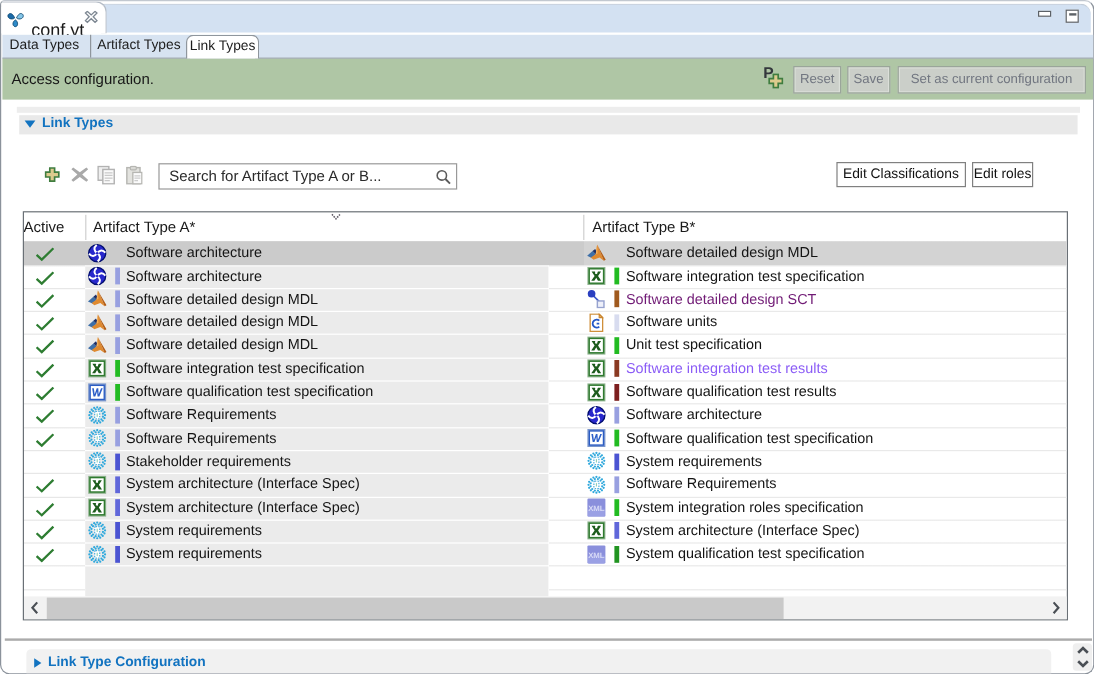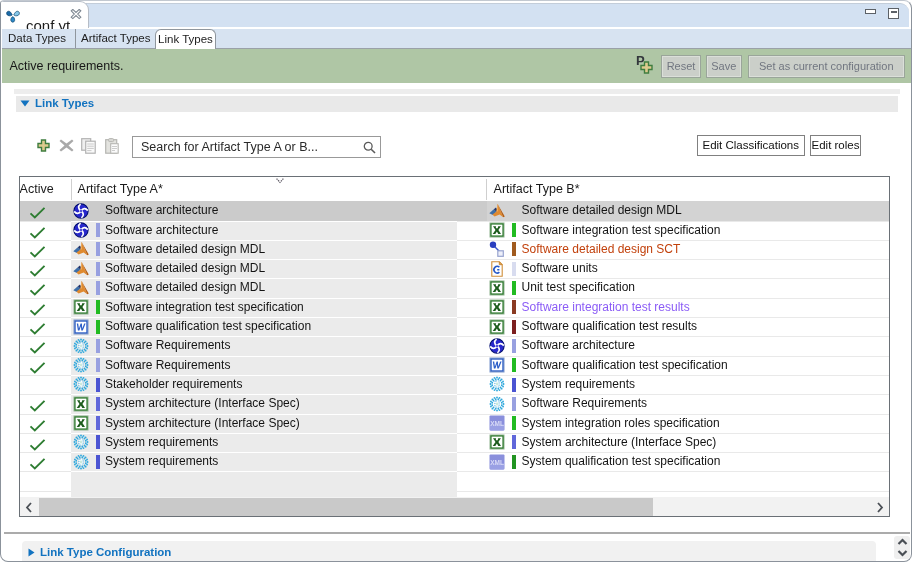--- a/index.html
+++ b/index.html
@@ -28,21 +28,21 @@
   <div class="abs" style="left:887px;top:7px;width:11px;height:11px;border:1.5px solid #5c6167;background:#fff;"></div>
   <div class="abs" style="left:889.5px;top:10.2px;width:6.5px;height:1.6px;background:#5c6167;"></div>
 
   <div class="abs" style="left:1px;top:28px;width:910px;height:19.5px;background:#d7e3f1;border-bottom:1px solid #9aa1a8;"></div>
   <div class="abs" style="left:7px;top:28px;width:70px;height:19px;line-height:19px;font-size:11.5px;color:#1c1c1c;">Data Types</div>
   <div class="abs" style="left:74px;top:28px;width:1px;height:19px;background:#8f969d;"></div>
   <div class="abs" style="left:80px;top:28px;width:76px;height:19px;line-height:19px;font-size:11.5px;color:#1c1c1c;">Artifact Types</div>
   <div class="abs" style="left:154px;top:28px;width:61px;height:20px;background:#fff;border:1px solid #8f969d;border-bottom:none;border-radius:6px 6px 0 0;text-align:center;line-height:19px;font-size:11.5px;color:#1c1c1c;">Link Types</div>
 
   <div class="abs" style="left:1px;top:47.5px;width:910px;height:34.5px;background:#afc6a5;"></div>
-  <div class="abs" style="left:8.5px;top:47.5px;height:34.5px;line-height:34.5px;font-size:12.5px;color:#181818;">Active requirements.</div>
+  <div class="abs" style="left:8.5px;top:47.5px;height:34.5px;line-height:34.5px;font-size:12.5px;color:#181818;">Access configuration.</div>
 
   <div class="abs" style="left:635px;top:53px;width:12px;height:13px;font-size:13px;font-weight:bold;color:#33373c;line-height:13px;">P</div>
   <svg class="abs" style="left:639px;top:60px" width="13" height="13" viewBox="0 0 13 13">
     <path d="M4.5 1 H8.5 V4.5 H12 V8.5 H8.5 V12 H4.5 V8.5 H1 V4.5 H4.5 Z" fill="#ddcb8e" stroke="#3f7d3f" stroke-width="1.4"></path>
   </svg>
   <div class="btnd abs" style="left:660px;top:53.6px;width:40px;height:23px;line-height:21px;">Reset</div>
   <div class="btnd abs" style="left:705px;top:53.6px;width:35.5px;height:23px;line-height:21px;">Save</div>
   <div class="btnd abs" style="left:746.6px;top:53.6px;width:157.4px;height:23px;line-height:21px;">Set as current configuration</div>
 
   <div class="abs" style="left:13px;top:88px;width:886px;height:5px;background:#ededed;"></div>
@@ -175,21 +175,21 @@
             <polygon points="8.6,0.8 7.4,8.8 9.0,8.2" fill="#f0b060"></polygon>
           </svg></div>
         <div class="abs" style="left:76.4px;top:2.6px;width:3.6px;height:14px;background:#98a0e0;"></div>
         <div class="abs" style="left:85.4px;top:0;height:19.3px;line-height:19.8px;font-size:12px;color:#141414;white-space:nowrap;">Software detailed design MDL</div>
         <div class="abs" style="left:469px;top:1.5px;width:16px;height:16px;"><svg width="16" height="16" viewBox="0 0 16 16">
             <line x1="4" y1="4" x2="11" y2="11" stroke="#3a57c8" stroke-width="1.4"></line>
             <circle cx="4" cy="3.8" r="3.2" fill="#2a3fc0"></circle>
             <rect x="8.8" y="9.8" width="5.5" height="5.5" fill="#eef0fa" stroke="#97a3cf" stroke-width="1.2"></rect>
           </svg></div>
         <div class="abs" style="left:492.6px;top:2.6px;width:3.4px;height:14px;background:#a05a1e;"></div>
-        <div class="abs" style="left:502px;top:0;height:19.3px;line-height:19.8px;font-size:12px;color:#c2410c;white-space:nowrap;">Software detailed design SCT</div>
+        <div class="abs" style="left:502px;top:0;height:19.3px;line-height:19.8px;font-size:12px;color:#701a75;white-space:nowrap;">Software detailed design SCT</div>
       </div>
       <div class="abs" style="left:0;top:82.60000000000001px;width:100%;height:19.3px;">
         <div class="abs" style="left:9px;top:4px;width:17px;height:12px;"><svg width="17" height="12" viewBox="0 0 17 12">
             <path d="M1.5 6.4 L5.8 10.4 L15.5 0.9" fill="none" stroke="#2e7d32" stroke-width="1.9"></path>
           </svg></div>
         <div class="abs" style="left:53.4px;top:1.5px;width:16px;height:16px;"><svg width="16" height="16" viewBox="0 0 16 16">
             <polygon points="0.3,10.2 4.8,6.2 7.4,8.8 4.4,12.2" fill="#3e6fa8"></polygon>
             <polygon points="4.8,6.2 7.0,4.4 9.0,8.2 7.4,8.8" fill="#1e2f66"></polygon>
             <polygon points="8.6,0.8 14.2,14.2 10.6,11.6 5.6,13.4 3.4,11.6 7.4,8.8" fill="#df8a30"></polygon>
             <polygon points="8.6,0.8 14.2,14.2 15.8,13.4 10.6,4.6" fill="#b55f16"></polygon>

